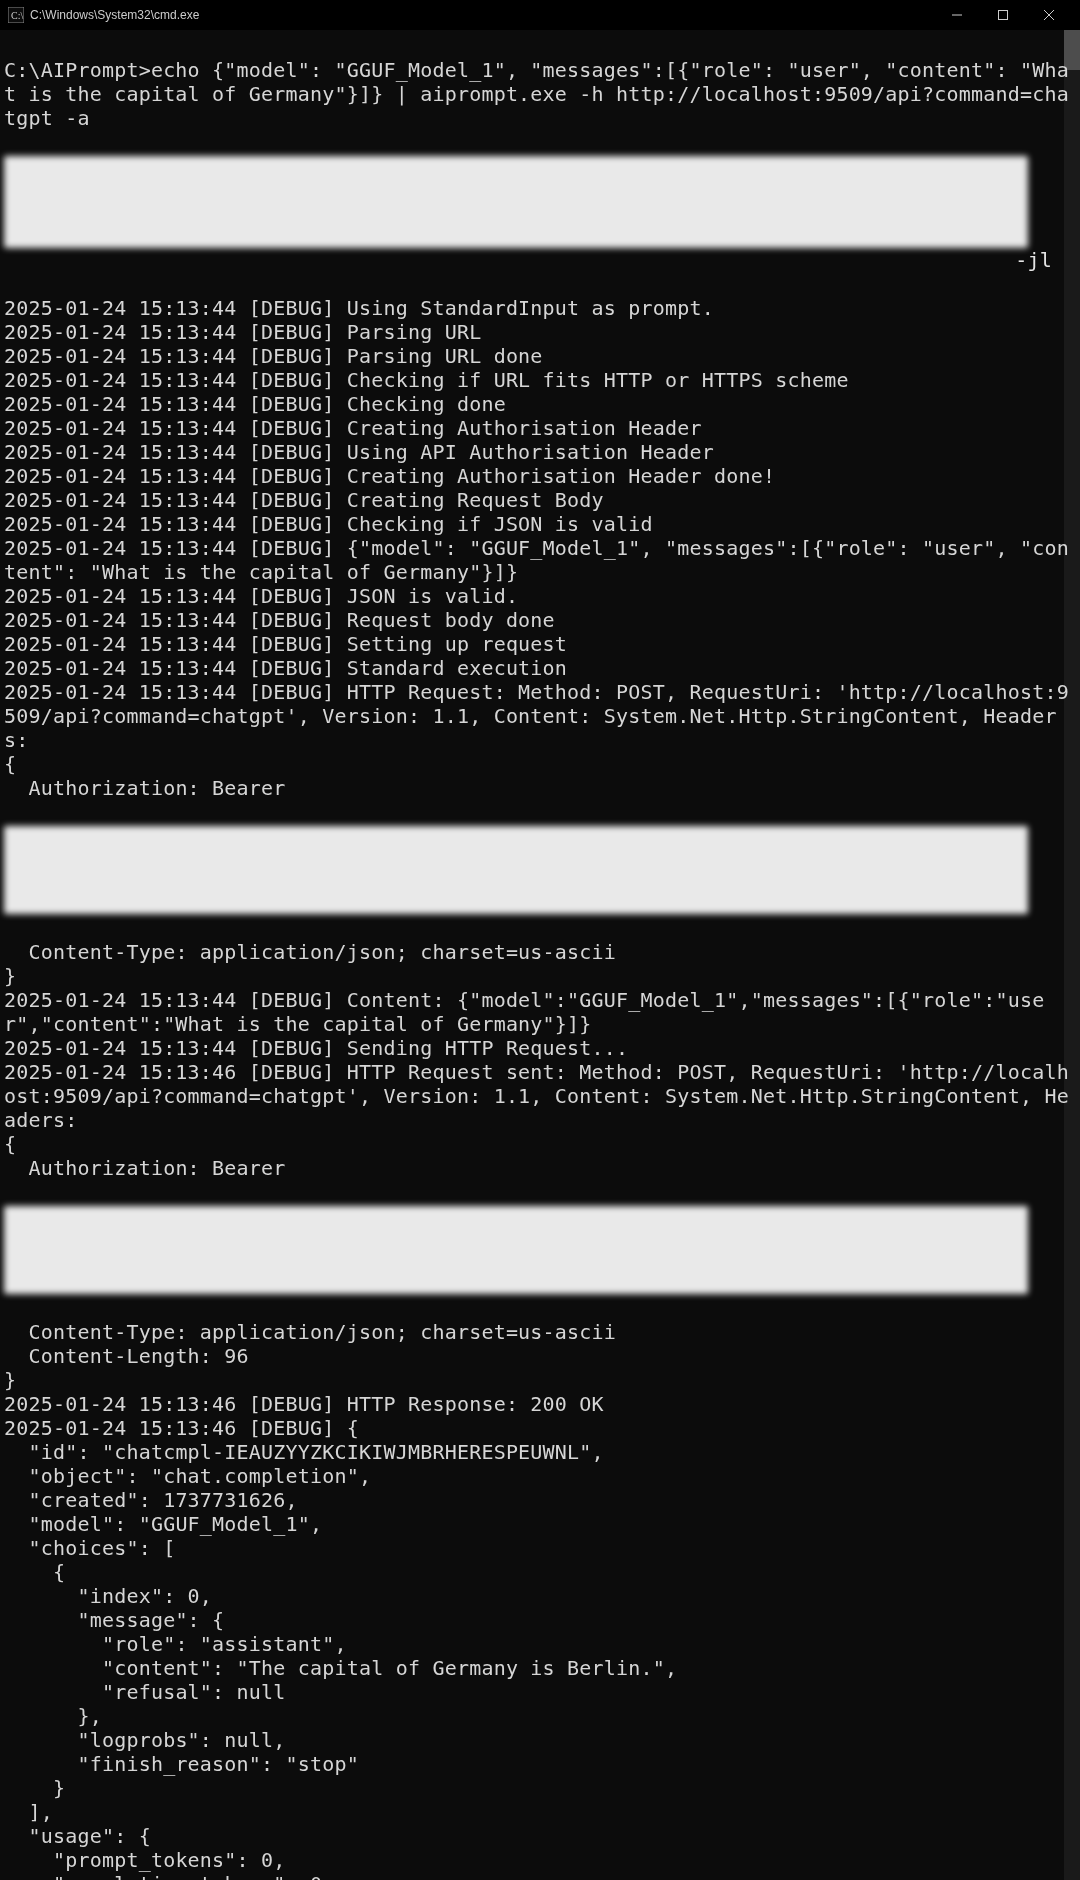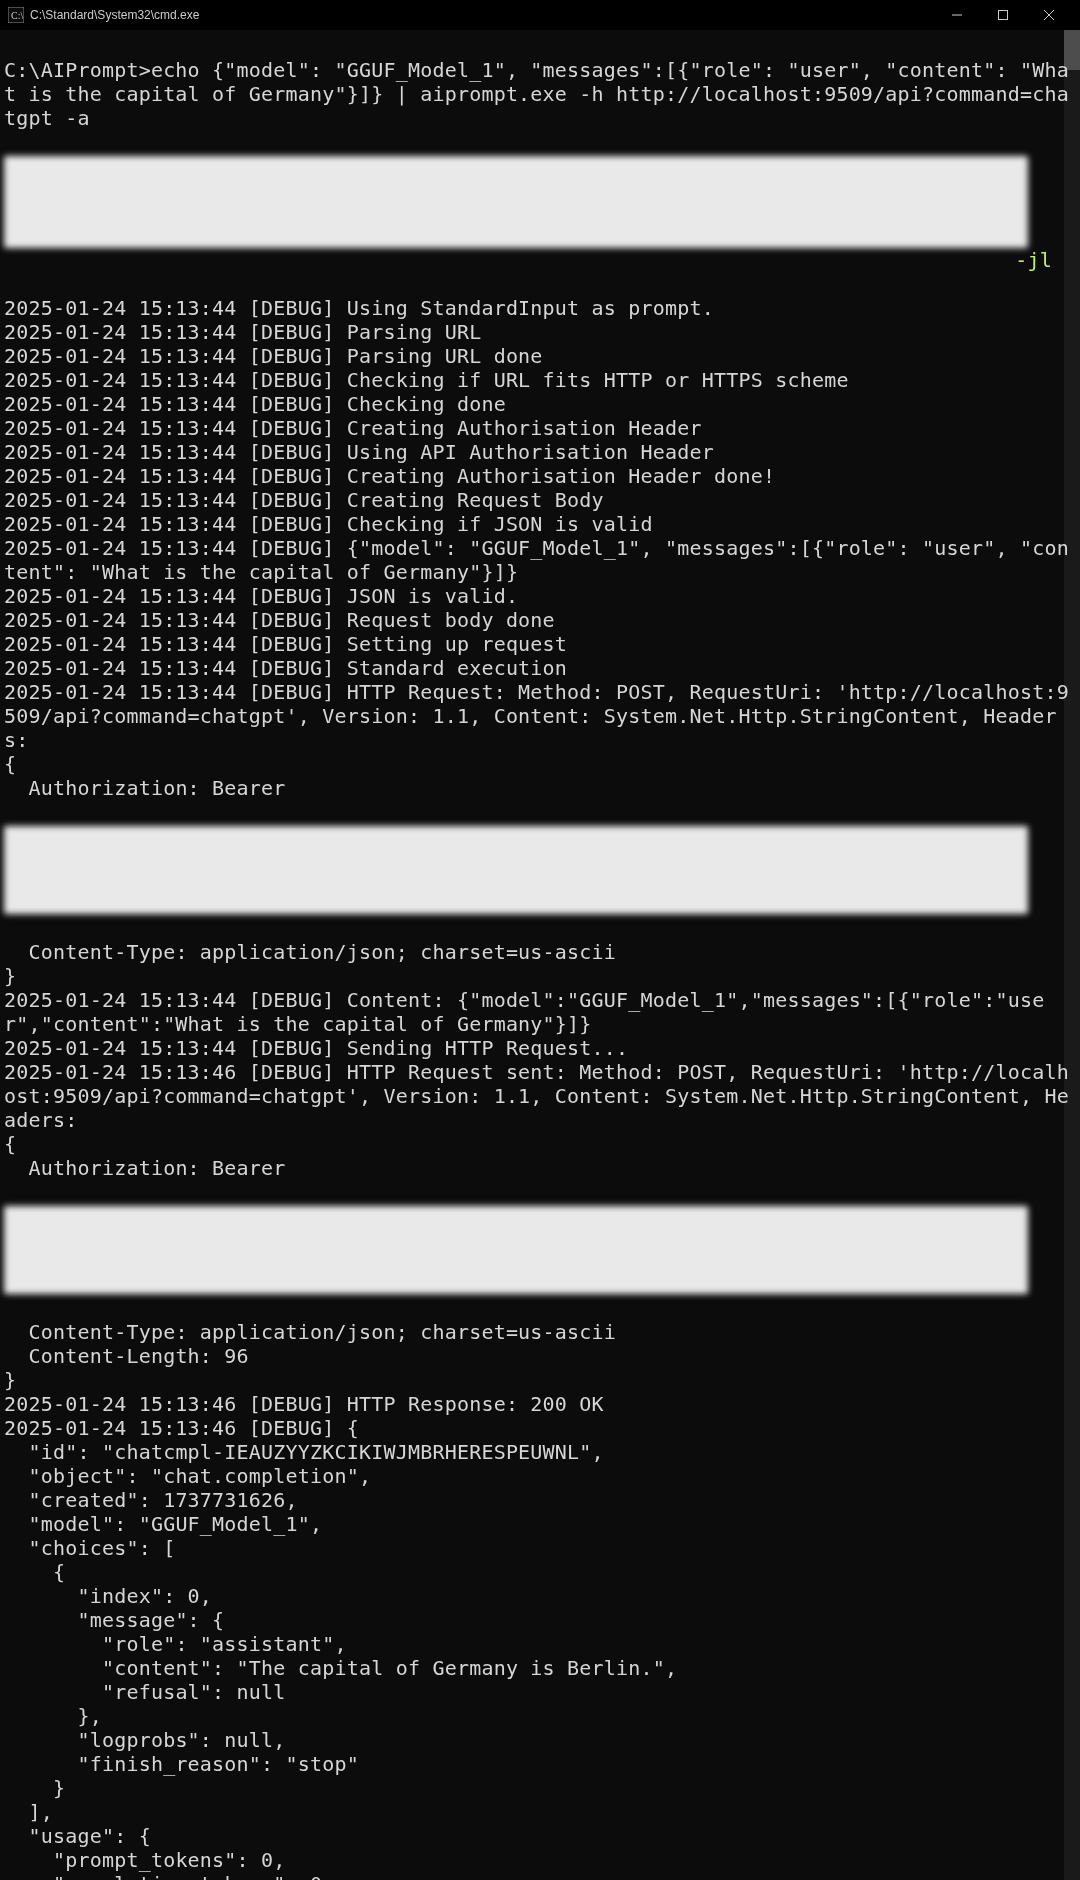--- a/index.html
+++ b/index.html
@@ -58,21 +58,21 @@
   .redacted {
     background: #e9e9e9;
     border-radius: 2px;
     filter: blur(3px);
     margin: 2px 0 2px 0;
   }
   .r1 { height: 92px; width: 1024px; }
   .r2 { height: 88px; width: 1024px; }
   .r3 { height: 88px; width: 1024px; }
   .jl {
-    color: #bef264;
+    color: #e5e5e5;
     text-align: right;
     font-size: 20px;
     line-height: 24px;
     padding-right: 20px;
     margin-top: -26px;
   }
   .scrollbar-track {
     position: absolute;
     top: 30px;
     right: 0;
@@ -92,21 +92,21 @@
 </head>
 <body>
 
 <div class="titlebar">
   <span class="cmd-icon">
     <svg width="16" height="16" viewBox="0 0 16 16">
       <rect x="0" y="0" width="16" height="16" fill="#0c0c0c" stroke="#888" stroke-width="1"></rect>
       <text x="3" y="12" font-size="10" fill="#ccc" font-family="Consolas">C:\</text>
     </svg>
   </span>
-  <span class="title">C:\Standard\System32\cmd.exe</span>
+  <span class="title">C:\Windows\System32\cmd.exe</span>
   <span class="spacer"></span>
   <div class="win-controls">
     <div class="win-btn">
       <svg width="10" height="10" viewBox="0 0 10 10">
           <line x1="0" y1="5" x2="10" y2="5" stroke="#ccc" stroke-width="1"></line>
         </svg>
     </div>
     <div class="win-btn">
       <svg width="10" height="10" viewBox="0 0 10 10">
           <rect x="0.5" y="0.5" width="9" height="9" fill="none" stroke="#ccc" stroke-width="1"></rect>

